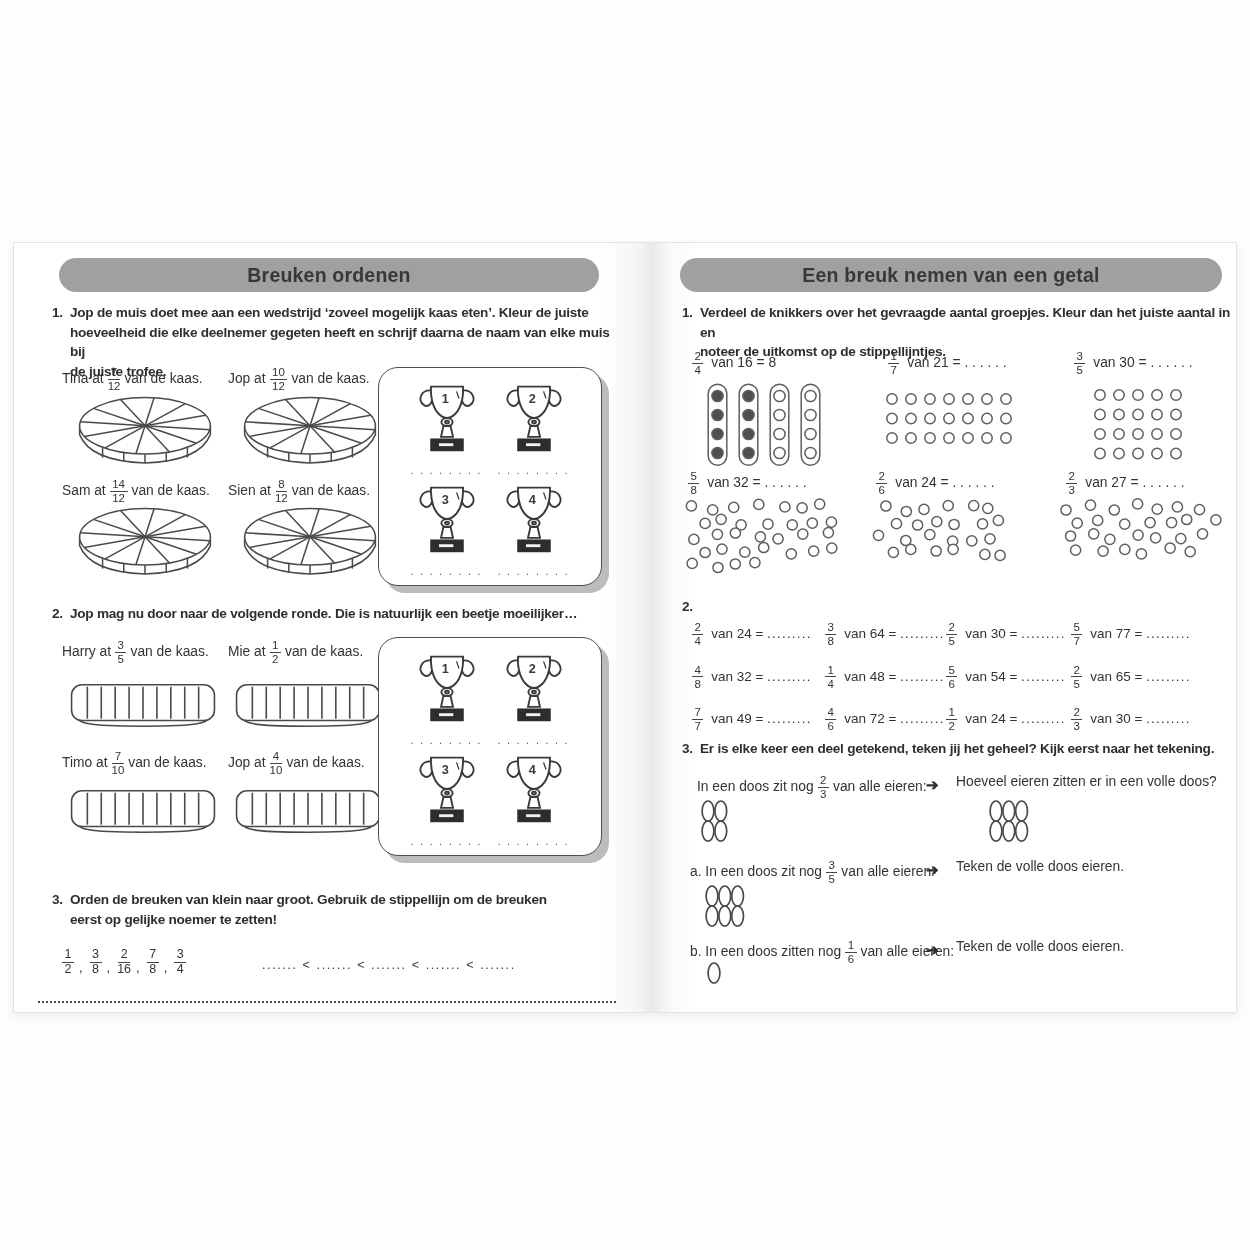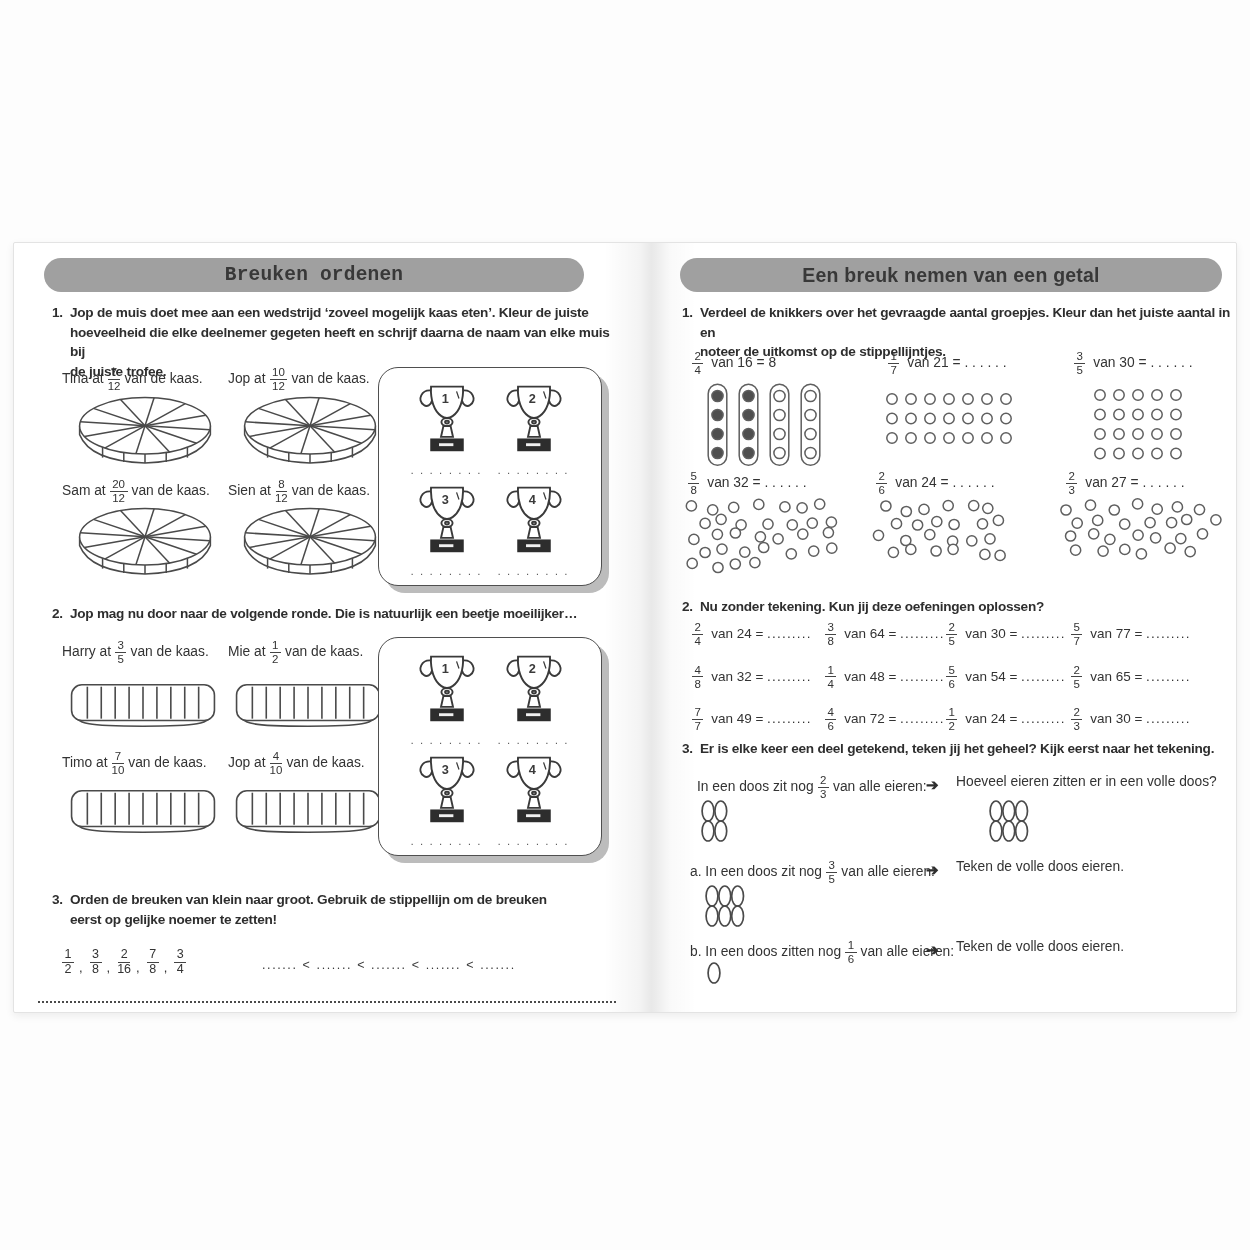--- a/index.html
+++ b/index.html
@@ -8,21 +8,21 @@
   .canvas { position:absolute; inset:0; }
   .spread { position:absolute; left:13px; top:242px; width:1224px; height:771px;
             background:#fff; border:1px solid #e3e3e3; border-radius:2px;
             box-shadow:0 3px 8px rgba(0,0,0,.07); }
   .spine { position:absolute; left:590px; top:0; width:92px; height:100%;
            background:linear-gradient(90deg, rgba(0,0,0,0) 0%, rgba(0,0,0,.045) 38%,
              rgba(0,0,0,.09) 52%, rgba(0,0,0,.025) 72%, rgba(0,0,0,0) 100%); }
   .hdr { position:absolute; height:34px; background:#a0a0a0; border-radius:17px;
          display:flex; align-items:center; justify-content:center;
          font-weight:700; font-size:19.5px; color:#383838; letter-spacing:.2px; }
-  .hdrL { left:44px;  top:258px; width:540px;font-family:Liberation Mono, monospace; }
+  .hdrL { left:59px;  top:258px; width:540px; }
   .hdrR { left:680px; top:258px; width:542px; }
   .instr { position:absolute; display:flex; font-weight:700; font-size:13.6px;
            line-height:1.45; letter-spacing:-.25px; color:#2e2e2e; }
   .instr .no { flex:none; width:18px; }
   .instr .it { white-space:pre-line; }
   .entry, .plabel { position:absolute; font-size:13.8px; color:#333; white-space:nowrap; }
   .frac { display:inline-flex; flex-direction:column; align-items:center;
           vertical-align:middle; margin:0 4px; line-height:1.1; font-size:11.5px; font-weight:400; }
   .frac .fn { border-bottom:1.4px solid #444; padding:0 2.5px; }
   .frac .fd { padding-top:.5px; }
@@ -114,21 +114,21 @@
           <line x1="80" y1="36" x2="6.7" y2="31.5"></line>
           <line x1="80" y1="36" x2="21.7" y2="16.3"></line>
           <line x1="80" y1="36" x2="52.3" y2="6.3"></line>
           <line x1="80" y1="36" x2="90.3" y2="4.3"></line>
           <line x1="80" y1="36" x2="125.6" y2="10.8"></line>
           <line x1="80" y1="36" x2="148.6" y2="24.0"></line>
         </g>
       </svg></div>
 
   <div class="entry" style="left:62px;  top:478px"><span>Sam at</span><span class="frac">
-        <span class="fn">20</span>
+        <span class="fn">14</span>
         <span class="fd">12</span>
       </span><span>van de kaas.</span></div>
   <div class="entry" style="left:228px; top:478px"><span>Sien at</span><span class="frac">
         <span class="fn">8</span>
         <span class="fd">12</span>
       </span><span>van de kaas.</span></div>
   <div class="viz" style="left:74px;  top:505px"><svg viewBox="0 0 160 86" width="142" height="76">
         <g fill="none" stroke="#4a4a4a" stroke-width="1.7">
     <path d="M6,36 L6,46 Q18,76 80,78 Q142,76 154,46 L154,36" fill="#fff"></path>
     <line x1="32" y1="58" x2="32" y2="72"></line>
@@ -631,21 +631,20 @@
           <circle cx="45.1" cy="54.1" r="5.1"></circle>
           <circle cx="66.8" cy="52.4" r="5.1"></circle>
           <circle cx="83.4" cy="56.9" r="5.1"></circle>
           <circle cx="112.1" cy="51.1" r="5.1"></circle>
           <circle cx="132.2" cy="54.6" r="5.1"></circle>
         </g>
       </svg></div>
 
   <div class="instr" style="left:682px; top:597px; width:560px">
     <span class="no">2.</span>
-      <span class="it">Nu zonder tekening. Kun jij deze oefeningen oplossen?</span>
   </div>
   <div class="pgrid">
       <div class="pcell"><span class="frac">
           <span class="fn">2</span>
           <span class="fd">4</span>
         </span><span> van 24 = </span><span class="dots">.........</span></div>
       <div class="pcell"><span class="frac">
           <span class="fn">3</span>
           <span class="fd">8</span>
         </span><span> van 64 = </span><span class="dots">.........</span></div>

